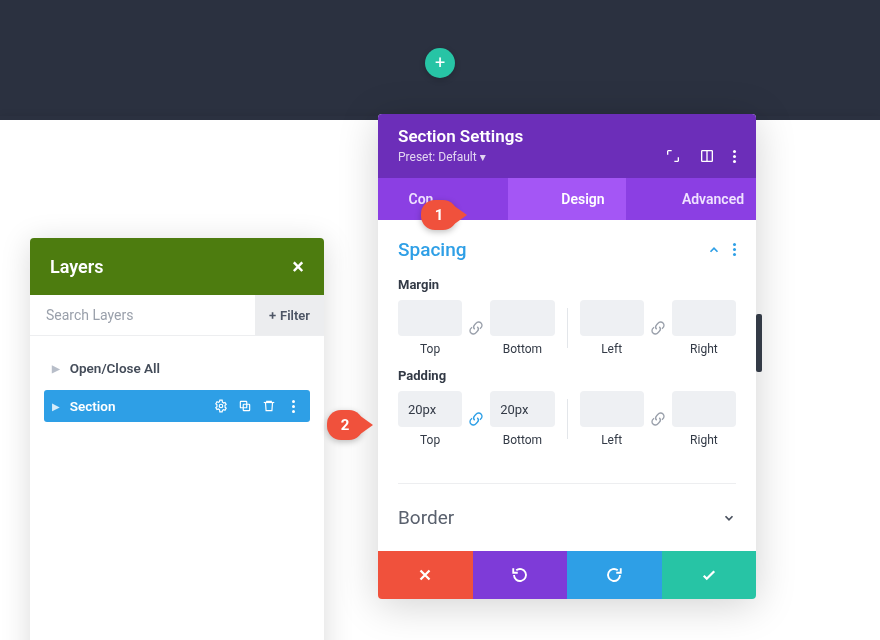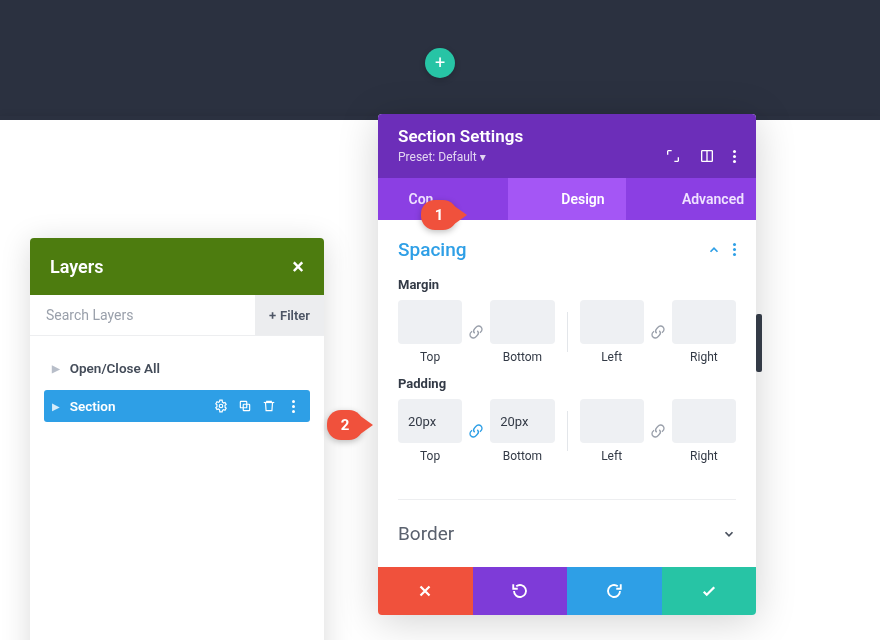--- a/index.html
+++ b/index.html
@@ -83,21 +83,21 @@
   .spacing-block .lbl { font-size: 13px; font-weight: 700; color: #333a46; margin: 12px 0 8px 0; display:block; }
   .spacing-block:first-child .lbl:first-child { margin-top: 0; }
 
   .field-grid {
     display: flex; align-items: center; gap: 8px;
   }
   .pair { flex:1; display:flex; align-items:center; gap:6px; }
   .sep { width: 1px; height: 40px; background: #e3e6ea; margin: 0 4px; }
   .field { flex:1; display:flex; flex-direction:column; align-items:center; gap:6px; }
   .field input {
-    width: 100%; height: 44px; border: none; border-radius: 4px; background: #eef0f3;
+    width: 100%; height: 36px; border: none; border-radius: 4px; background: #eef0f3;
     text-align: left; padding: 0 10px; font-size: 13px; color: #333a46; outline: none;
   }
   .field .sub { font-size: 12px; color: #333a46; font-weight:400; }
   .link-ic { display:flex; align-items:center; justify-content:center; color:#9aa0ab; }
   .link-ic.active { color:#2e9fe6; }
   .link-ic svg { width:16px; height:16px; }
 
   .border-row {
     display:flex; justify-content:space-between; align-items:center;
     padding: 22px 0 10px 0; border-top: 1px solid #edeef0; margin-top: 36px;

